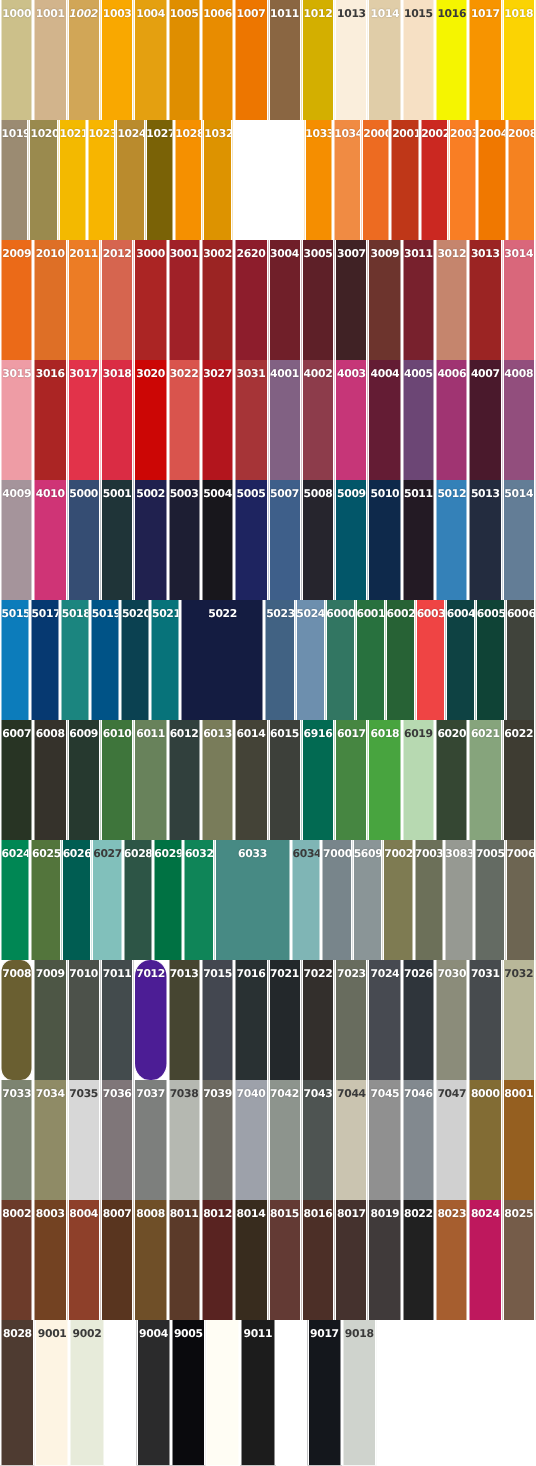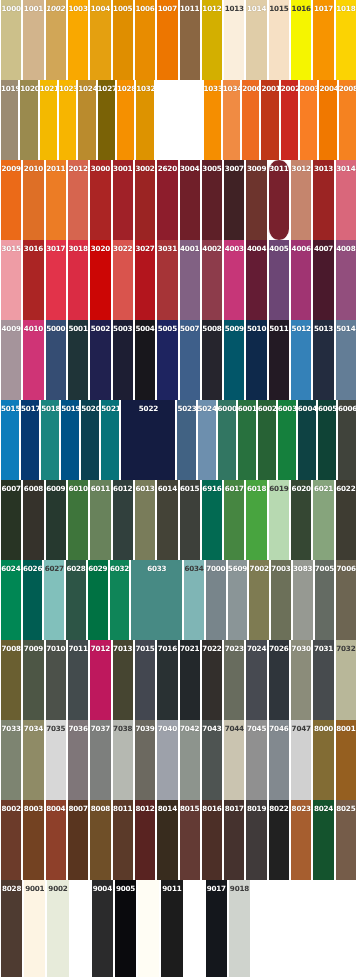--- a/index.html
+++ b/index.html
@@ -21,21 +21,20 @@
     flex-direction: column;
     background: #ffffff;
   }
   .row {
     display: flex;
     flex-direction: row;
     width: 357px;
     height: 80px;
     box-sizing: border-box;
     background: #ffffff;
-    align-items: flex-end;
   }
   .row:last-child {
     height: 97px;
   }
   .swatch {
     flex: 1 1 0;
     height: 100%;
     box-sizing: border-box;
     border-left: 1px solid #ffffff;
     border-right: 1px solid #ffffff;
@@ -201,21 +200,21 @@
       </div>
       <div class="swatch" style="background: rgb(94, 32, 40);">
         <span class="code">3005</span>
       </div>
       <div class="swatch" style="background: rgb(64, 34, 37);">
         <span class="code">3007</span>
       </div>
       <div class="swatch" style="background: rgb(109, 52, 45);">
         <span class="code">3009</span>
       </div>
-      <div class="swatch" style="background: rgb(120, 33, 45); border-radius: 11px;">
+      <div class="swatch" style="background: rgb(120, 33, 45);">
         <span class="code">3011</span>
       </div>
       <div class="swatch" style="background: rgb(197, 133, 109);">
         <span class="code">3012</span>
       </div>
       <div class="swatch" style="background: rgb(155, 36, 35);">
         <span class="code">3013</span>
       </div>
       <div class="swatch" style="background: rgb(217, 103, 123);">
         <span class="code">3014</span>
@@ -351,21 +350,21 @@
       </div>
       <div class="swatch" style="background: rgb(50, 118, 98);">
         <span class="code">6000</span>
       </div>
       <div class="swatch" style="background: rgb(40, 113, 62);">
         <span class="code">6001</span>
       </div>
       <div class="swatch" style="background: rgb(39, 98, 53);">
         <span class="code">6002</span>
       </div>
-      <div class="swatch" style="background: #15803d; margin-top: 25px;">
+      <div class="swatch" style="background: #ef4444;">
         <span class="code">6003</span>
       </div>
       <div class="swatch" style="background: rgb(14, 66, 67);">
         <span class="code">6004</span>
       </div>
       <div class="swatch" style="background: rgb(15, 67, 54);">
         <span class="code">6005</span>
       </div>
       <div class="swatch" style="background: rgb(64, 67, 59);">
         <span class="code">6006</span>
@@ -418,20 +417,23 @@
         <span class="code">6021</span>
       </div>
       <div class="swatch" style="background: rgb(62, 60, 50);">
         <span class="code">6022</span>
       </div>
     </div>
     <div class="row">
       <div class="swatch" style="background: rgb(0, 135, 84);">
         <span class="code">6024</span>
       </div>
+      <div class="swatch" style="background: rgb(83, 117, 60);">
+        <span class="code">6025</span>
+      </div>
       <div class="swatch" style="background: rgb(0, 93, 82);">
         <span class="code">6026</span>
       </div>
       <div class="swatch" style="background: rgb(129, 192, 187);">
         <span class="code dark">6027</span>
       </div>
       <div class="swatch" style="background: rgb(45, 85, 70);">
         <span class="code">6028</span>
       </div>
       <div class="swatch" style="background: rgb(0, 114, 67);">
@@ -462,33 +464,33 @@
         <span class="code">3083</span>
       </div>
       <div class="swatch" style="background: rgb(100, 107, 99);">
         <span class="code">7005</span>
       </div>
       <div class="swatch" style="background: rgb(109, 101, 82);">
         <span class="code">7006</span>
       </div>
     </div>
     <div class="row">
-      <div class="swatch" style="background: rgb(106, 95, 49);">
+      <div class="swatch" style="background: rgb(106, 95, 49); border-radius: 8px;">
         <span class="code">7008</span>
       </div>
       <div class="swatch" style="background: rgb(77, 86, 69);">
         <span class="code">7009</span>
       </div>
       <div class="swatch" style="background: rgb(76, 81, 74);">
         <span class="code">7010</span>
       </div>
       <div class="swatch" style="background: rgb(67, 75, 77);">
         <span class="code">7011</span>
       </div>
-      <div class="swatch" style="background: #be185d;">
+      <div class="swatch" style="background: #4c1d95; border-radius: 11px;">
         <span class="code">7012</span>
       </div>
       <div class="swatch" style="background: rgb(70, 69, 49);">
         <span class="code">7013</span>
       </div>
       <div class="swatch" style="background: rgb(67, 71, 80);">
         <span class="code">7015</span>
       </div>
       <div class="swatch" style="background: rgb(41, 49, 51);">
         <span class="code">7016</span>
@@ -604,21 +606,21 @@
       </div>
       <div class="swatch" style="background: rgb(64, 58, 58);">
         <span class="code">8019</span>
       </div>
       <div class="swatch" style="background: rgb(33, 33, 33);">
         <span class="code">8022</span>
       </div>
       <div class="swatch" style="background: rgb(166, 94, 47);">
         <span class="code">8023</span>
       </div>
-      <div class="swatch" style="background: #14532d;">
+      <div class="swatch" style="background: #be185d;">
         <span class="code">8024</span>
       </div>
       <div class="swatch" style="background: rgb(117, 92, 73);">
         <span class="code">8025</span>
       </div>
     </div>
     <div class="row">
       <div class="swatch" style="background: rgb(78, 59, 49);">
         <span class="code">8028</span>
       </div>

